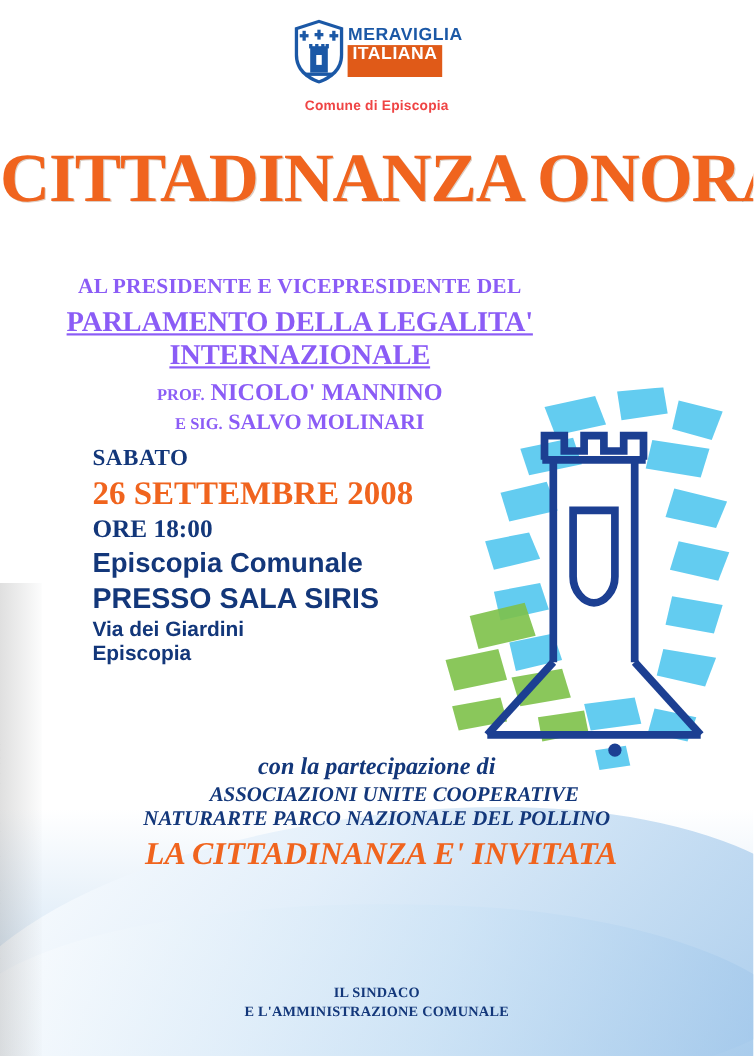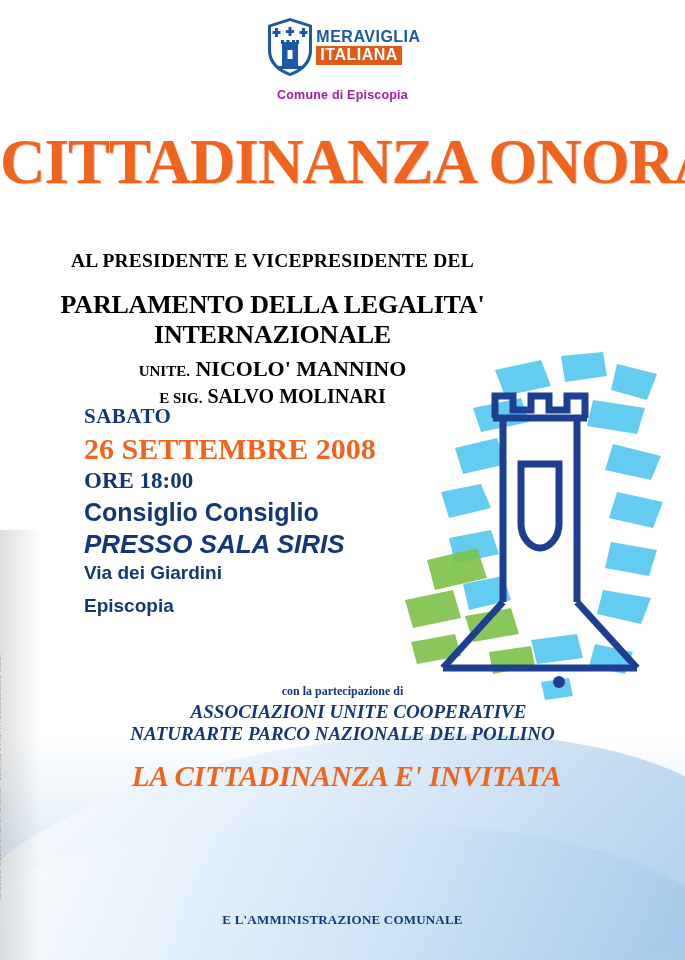--- a/index.html
+++ b/index.html
@@ -103,29 +103,29 @@
     letter-spacing: 0.5px;
     color: #1b58a6;
   }
   .mer-bot {
     font-family: "Liberation Sans", sans-serif;
     font-weight: bold;
     font-size: 16px;
     letter-spacing: 0.5px;
     color: #ffffff;
     background: #e05a18;
-    padding: 1px 4px 2px 4px;
+    padding: 1px 4px 12px 4px;
     margin-top: 1px;
   }
   .comune {
     margin-top: 6px;
     font-family: "Liberation Sans", sans-serif;
     font-weight: bold;
     font-size: 12.5px;
-    color: #a21caf;
+    color: #ef4444;
     letter-spacing: 0.2px;
   }
 
   
   .main-title {
     position: absolute;
     top: 126px;
     left: 0;
     width: 685px;
     text-align: center;
@@ -138,26 +138,26 @@
     white-space: nowrap;
   }
 
   
   .sub-block {
     position: absolute;
     top: 250px;
     left: 0;
     width: 545px;
     text-align: center;
-    color: #000000;
+    color: #8b5cf6;
     font-family: "Liberation Serif", serif;
     font-weight: bold;
   }
   .sub1 { font-size: 19.5px; letter-spacing: 0.2px; }
-  .sub2 { font-size: 26px; margin-top: 18px; letter-spacing: -0.2px; }
+  .sub2 { font-size: 26px; margin-top: 6px; letter-spacing: -0.2px; text-decoration: underline; }
   .sub3 { font-size: 22px; margin-top: 6px; }
   .sub4 { font-size: 20px; margin-top: 3px; }
   .sub4 .small { font-size: 15px; }
   .sub3 .small { font-size: 15px; }
 
   
   .tower-graphic {
     position: absolute;
     right: 10px;
     top: 352px;
@@ -195,48 +195,48 @@
     font-size: 25px;
     margin-top: 4px;
     font-family: "Liberation Sans", sans-serif;
   }
   .d-sala {
     font-weight: bold;
     font-size: 26px;
     margin-top: 2px;
     font-family: "Liberation Sans", sans-serif;
     letter-spacing: 0px;
-    font-style: italic;
   }
   .d-via {
     font-weight: bold;
     font-size: 19px;
     margin-top: 2px;
     font-family: "Liberation Sans", sans-serif;
   }
   .d-city {
     font-weight: bold;
     font-size: 19px;
-    margin-top: 11px;
+    margin-top: 0px;
     font-family: "Liberation Sans", sans-serif;
   }
 
   
   .partecip {
     position: absolute;
     top: 684px;
     left: 0;
     width: 685px;
     text-align: center;
     color: #13377a;
     font-family: "Liberation Serif", serif;
   }
   .p1 {
-    font-weight: bold;
-    font-size: 12px;
+    font-style: italic;
+    font-weight: bold;
+    font-size: 22px;
   }
   .p2 {
     font-style: italic;
     font-weight: bold;
     font-size: 19px;
     margin-top: 2px;
     padding-left: 32px;
   }
   .p3 {
     font-style: italic;
@@ -316,21 +316,21 @@
     </div>
     <div class="comune">Comune di Episcopia</div>
   </div>
 
   <div class="main-title">CITTADINANZA ONORARIA</div>
 
   <div class="sub-block">
     <div class="sub1">AL PRESIDENTE E VICEPRESIDENTE DEL</div>
     <div class="sub2">PARLAMENTO DELLA LEGALITA' INTERNAZIONALE</div>
     <div class="sub3">
-      <span class="small">UNITE.</span>
+      <span class="small">PROF.</span>
       <span>NICOLO' MANNINO</span>
     </div>
     <div class="sub4">
       <span class="small">E SIG.</span>
       <span>SALVO MOLINARI</span>
     </div>
   </div>
 
   <div class="tower-graphic">
     <svg viewBox="0 0 330 350" width="330" height="350" xmlns="http://www.w3.org/2000/svg">
@@ -375,31 +375,32 @@
       <g fill="#1c3f92">
         <circle cx="214" cy="330" r="6"></circle>
       </g>
     </svg>
   </div>
 
   <div class="details">
     <div class="d-sabato">SABATO</div>
     <div class="d-date">26 SETTEMBRE 2008</div>
     <div class="d-ore">ORE 18:00</div>
-    <div class="d-cons">Consiglio Consiglio</div>
+    <div class="d-cons">Episcopia Comunale</div>
     <div class="d-sala">PRESSO SALA SIRIS</div>
     <div class="d-via">Via dei Giardini</div>
     <div class="d-city">Episcopia</div>
   </div>
 
   <div class="partecip">
     <div class="p1">con la partecipazione di</div>
     <div class="p2">ASSOCIAZIONI UNITE COOPERATIVE</div>
     <div class="p3">NATURARTE PARCO NAZIONALE DEL POLLINO</div>
   </div>
 
   <div class="invito">LA CITTADINANZA E' INVITATA</div>
 
   <div class="footer">
+    <div class="f1">IL SINDACO</div>
     <div class="f2">E L'AMMINISTRAZIONE COMUNALE</div>
   </div>
 
 </div>
 
 </body></html>

